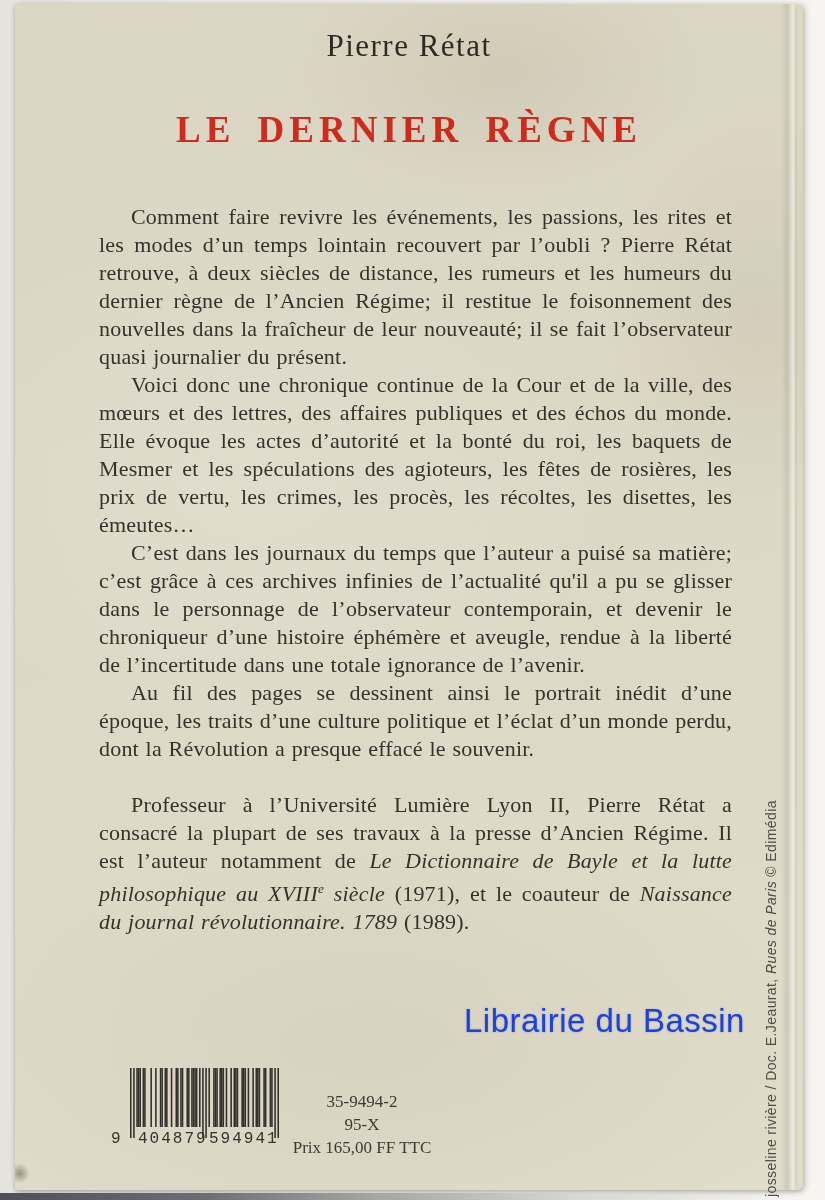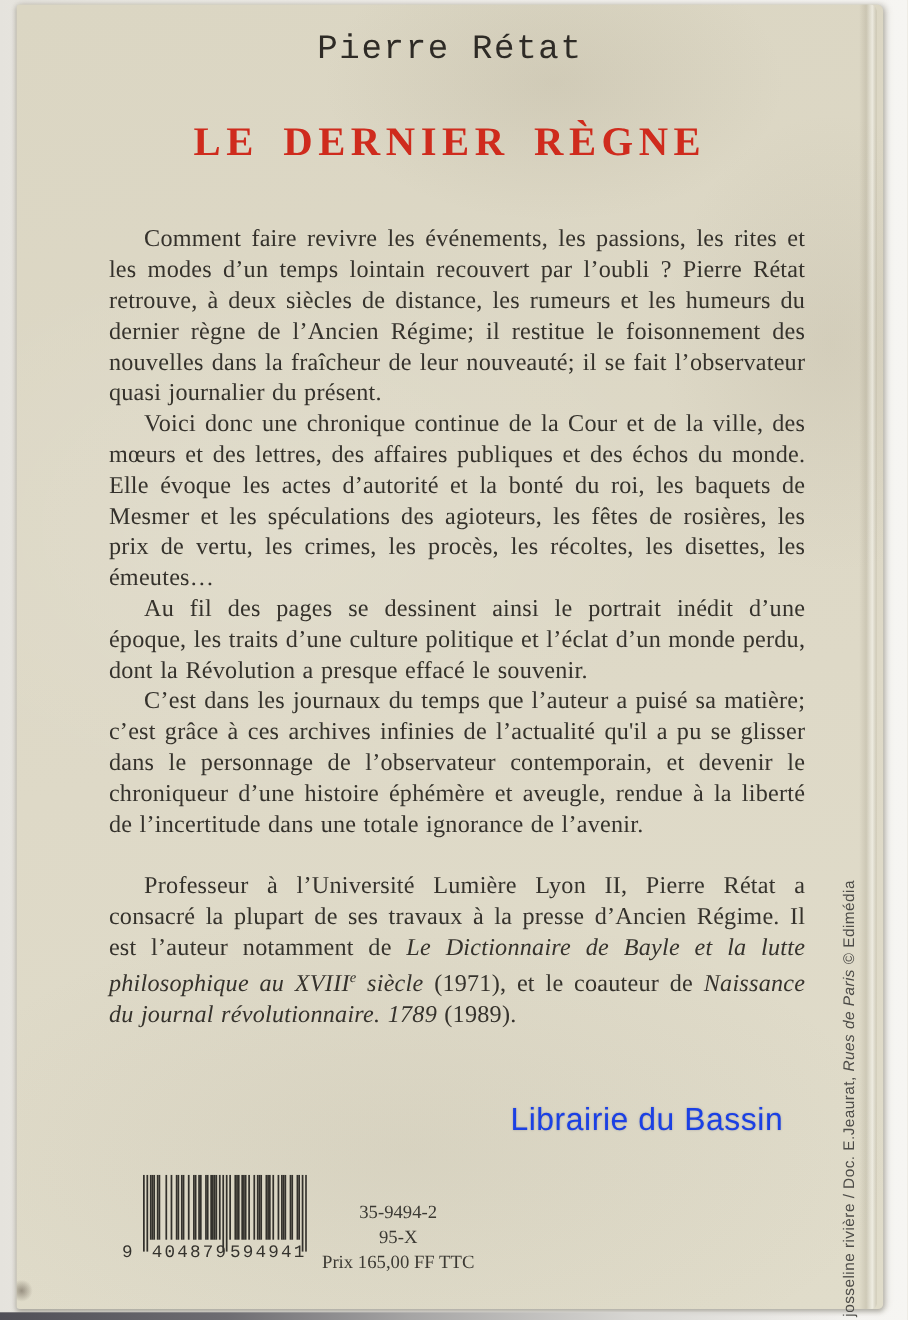--- a/index.html
+++ b/index.html
@@ -34,21 +34,21 @@
     box-shadow:0 2px 5px rgba(95,90,75,.40), 3px 0 6px rgba(120,115,100,.22);
   }
   
   .book::after {
     content:""; position:absolute; top:0; bottom:0; right:6px; width:16px;
     background:linear-gradient(to right, rgba(125,118,98,0) 0%, rgba(125,118,98,.18) 40%, rgba(252,252,248,.50) 75%, rgba(135,128,108,.20) 100%);
     border-radius:0 6px 5px 0;
   }
   .author {
     position:absolute; top:24px; left:0; width:100%;
-    text-align:center; font-size:31px; letter-spacing:1.5px; color:#2e2b26;font-family:Liberation Mono, monospace;
+    text-align:center; font-size:31px; letter-spacing:1.5px; color:#2e2b26;
   }
   .title {
     position:absolute; top:104px; left:0; width:100%;
     text-align:center; font-size:37px; letter-spacing:5px; word-spacing:8px;
     font-weight:700; color:#cf2b1d;
   }
   .text {
     position:absolute; left:84px; top:199px; width:633px;
     font-size:22px; line-height:28px; text-align:justify;
     letter-spacing:.2px; word-spacing:1px; color:#35322c;
@@ -58,21 +58,21 @@
   .i { font-style:italic; }
   .sup { font-size:.6em; vertical-align:super; }
   .credit {
     position:absolute; left:748px; top:1193px;
     transform:rotate(-90deg); transform-origin:0 0; white-space:nowrap;
     font-family:"Liberation Sans", sans-serif; font-size:14px;
     letter-spacing:.4px; color:#4d4c48;
   }
   .watermark {
     position:absolute; left:464px; top:1002px;
-    font-family:"Liberation Sans", sans-serif; font-size:29px;
+    font-family:"Liberation Sans", sans-serif; font-size:33px;
     letter-spacing:.5px; color:#1b40e4;
     text-shadow:0 0 2px rgba(10,10,60,.25);
   }
   .print-block {
     position:absolute; left:252px; top:1086px; width:190px; text-align:center;
     font-family:Liberation Serif, serif; font-size:17px; line-height:23px;
     color:#3b3933;
   }
   .barcode { position:absolute; left:94px; top:1064px; width:172px; height:84px; }
   .barcode svg { position:absolute; left:21px; top:0; width:149px; height:70px; }
@@ -92,22 +92,22 @@
 
   <div class="book">
 
     <div class="author">Pierre Rétat</div>
 
     <div class="title" style="color: rgb(207, 43, 29);">LE DERNIER RÈGNE</div>
 
     <div class="text" id="text-blocks" style="color: rgb(53, 50, 44);">
         <p class="para"><span>Comment faire revivre les événements, les passions, les rites et les modes d’un temps lointain recouvert par l’oubli ? Pierre Rétat retrouve, à deux siècles de distance, les rumeurs et les humeurs du dernier règne de l’Ancien Régime; il restitue le foisonnement des nouvelles dans la fraîcheur de leur nouveauté; il se fait l’observateur quasi journalier du présent.</span></p>
         <p class="para"><span>Voici donc une chronique continue de la Cour et de la ville, des mœurs et des lettres, des affaires publiques et des échos du monde. Elle évoque les actes d’autorité et la bonté du roi, les baquets de Mesmer et les spéculations des agioteurs, les fêtes de rosières, les prix de vertu, les crimes, les procès, les récoltes, les disettes, les émeutes…</span></p>
+        <p class="para"><span>C’est dans les journaux du temps que l’auteur a puisé sa matière; c’est grâce à ces archives infinies de l’actualité qu'il a pu se glisser dans le personnage de l’observateur contemporain, et devenir le chroniqueur d’une histoire éphémère et aveugle, rendue à la liberté de l’incertitude dans une totale ignorance de l’avenir.</span></p>
         <p class="para"><span>Au fil des pages se dessinent ainsi le portrait inédit d’une époque, les traits d’une culture politique et l’éclat d’un monde perdu, dont la Révolution a presque effacé le souvenir.</span></p>
-        <p class="para"><span>C’est dans les journaux du temps que l’auteur a puisé sa matière; c’est grâce à ces archives infinies de l’actualité qu'il a pu se glisser dans le personnage de l’observateur contemporain, et devenir le chroniqueur d’une histoire éphémère et aveugle, rendue à la liberté de l’incertitude dans une totale ignorance de l’avenir.</span></p>
         <p class="para bio"><span>Professeur à l’Université Lumière Lyon II, Pierre Rétat a consacré la plupart de ses travaux à la presse d’Ancien Régime. Il est l’auteur notamment de </span><span class="i">Le Dictionnaire de Bayle et la lutte philosophique au </span><span class="i">XVIII</span><span class="i sup">e</span><span class="i"> siècle</span><span> (1971), et le coauteur de </span><span class="i">Naissance du journal révolutionnaire. 1789</span><span> (1989).</span></p>
       </div>
 
     <div class="credit" id="credit"><span>josseline rivière / Doc. E.Jeaurat, </span><span class="i">Rues de Paris</span><span> © Edimédia</span></div>
 
     <div class="barcode">
       <svg id="bars" viewBox="0 0 95 70" preserveAspectRatio="none">
           <rect x="0" y="0" width="1" height="70" fill="#33312c"></rect>
           <rect x="2" y="0" width="1" height="70" fill="#33312c"></rect>
           <rect x="4" y="0" width="1" height="59" fill="#33312c"></rect>

